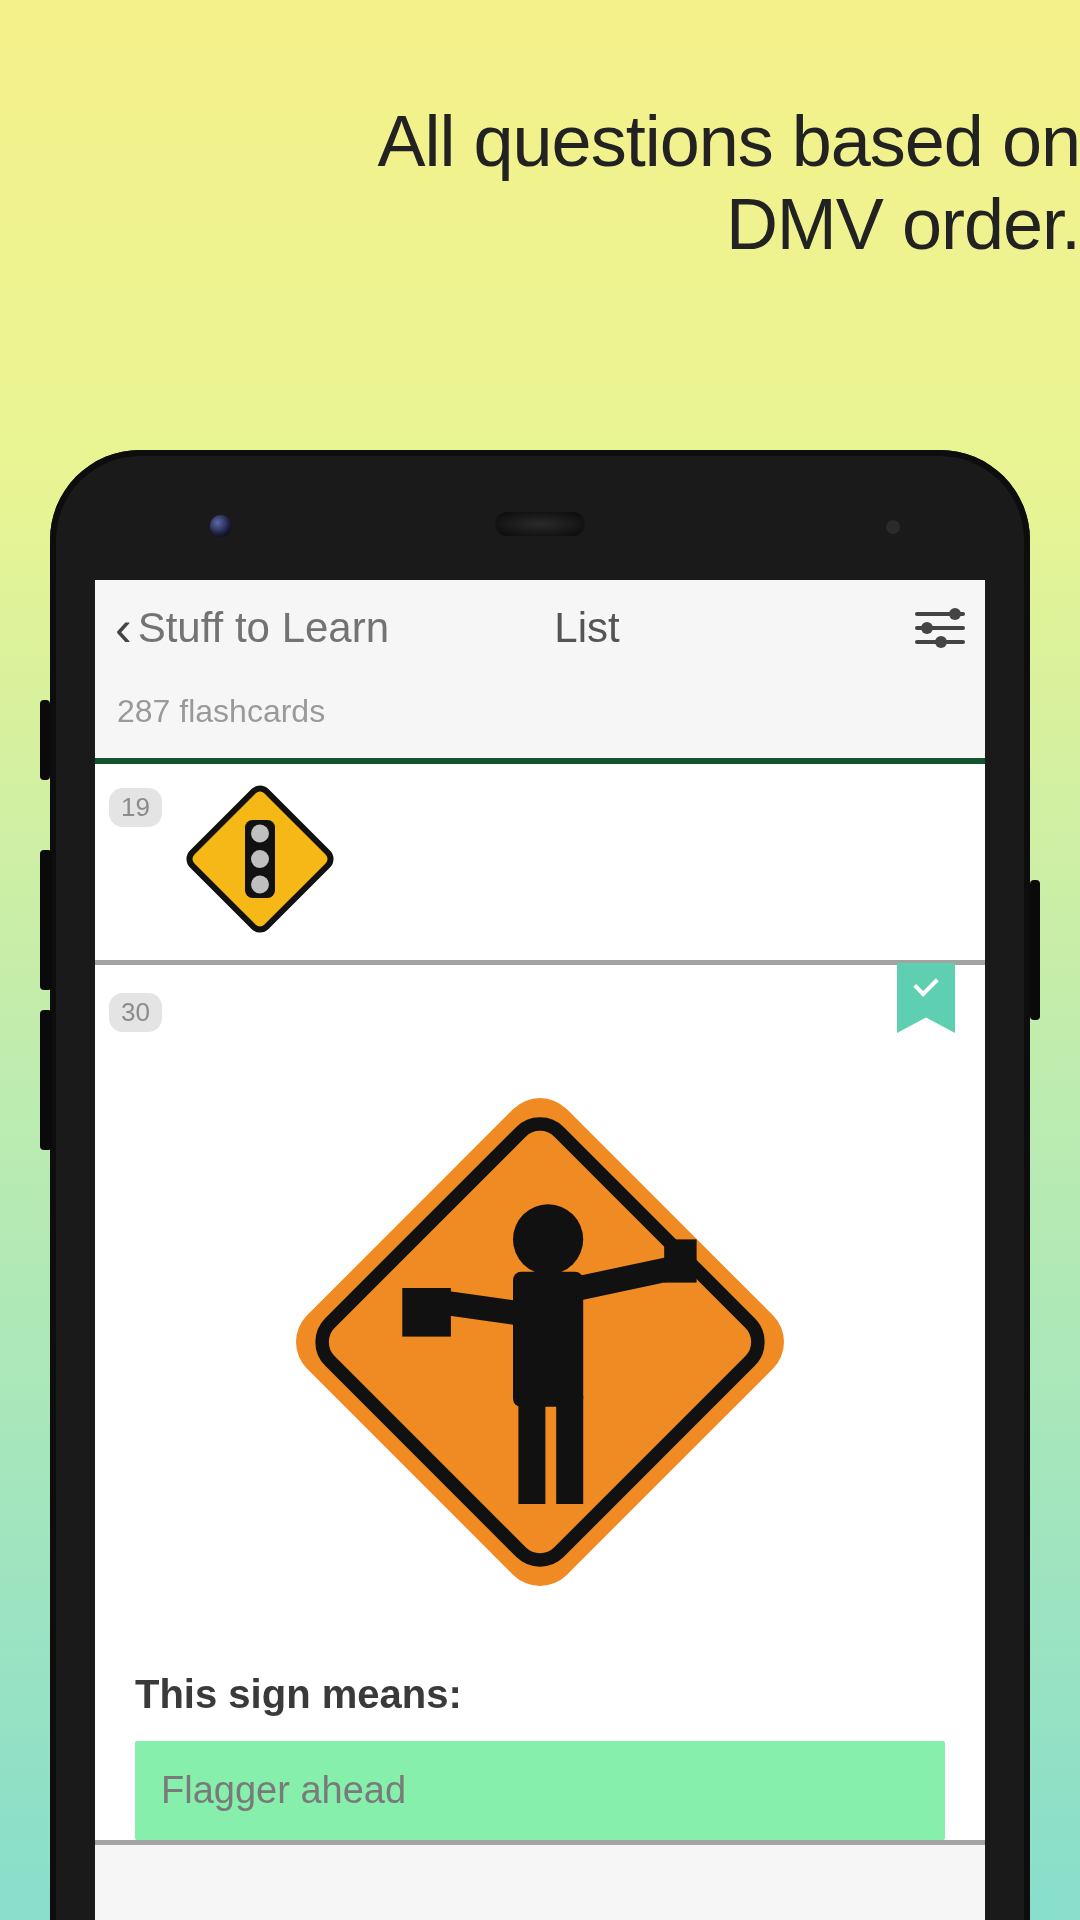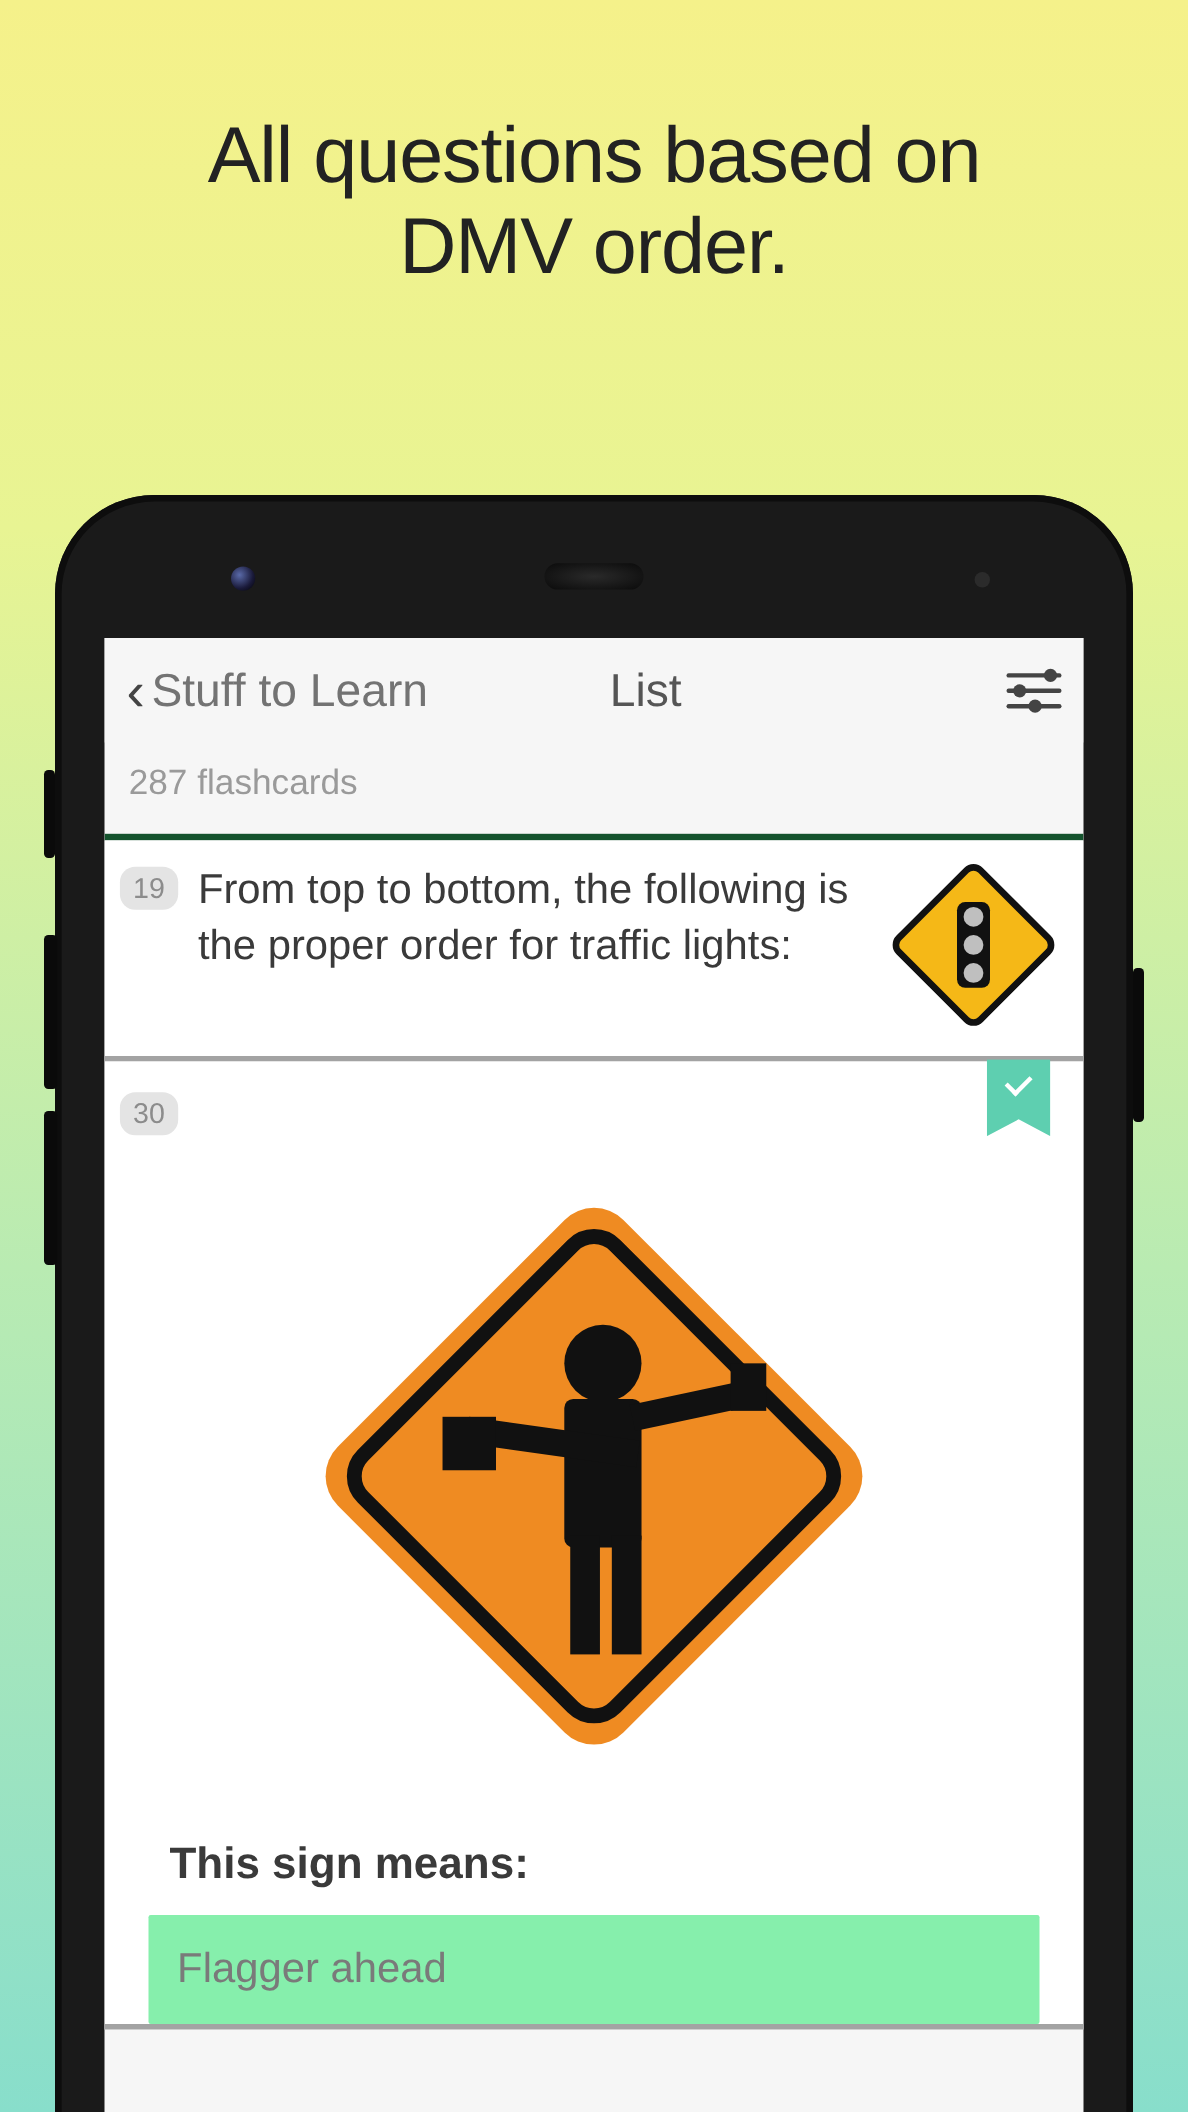--- a/index.html
+++ b/index.html
@@ -2,21 +2,21 @@
 <html><head>
 <meta charset="utf-8">
 <style>
 * { margin: 0; padding: 0; box-sizing: border-box; }
 html, body { width: 1080px; height: 1920px; overflow: hidden; }
 body {
   font-family: -apple-system, "Helvetica Neue", Helvetica, Arial, sans-serif;
   background: linear-gradient(180deg, #f5f18a 0%, #e8f493 25%, #b9ebb2 60%, #88decb 100%);
 }
 .promo-headline {
-  text-align: center;
+  text-align: right;
   padding-top: 100px;
   font-size: 72px;
   font-weight: 300;
   color: #222;
   line-height: 1.15;
   letter-spacing: -1px;
 }
 .phone-frame {
   position: absolute;
   left: 50%;
@@ -91,21 +91,21 @@
 }
 .bookmark::after {
   content: ""; width: 18px; height: 10px;
   border-left: 4px solid #fff; border-bottom: 4px solid #fff;
   transform: rotate(-45deg);
 }
 
 .big-card .card-row { flex-direction: column; padding: 24px 14px 0; }
 .sign-area { width: 100%; display: flex; justify-content: center; padding: 40px 0 60px; }
 
-.prompt { font-size: 40px; font-weight: 700; color: #3a3a3a; padding: 0 59px 24px; }
+.prompt { font-size: 40px; font-weight: 700; color: #3a3a3a; padding: 0 40px 24px; }
 .answer-box {
   margin: 0 40px 0; background: #86efac; padding: 28px 26px;
   font-size: 38px; color: #7a7a7a; border-radius: 2px;
 }
 </style>
 </head>
 <body>
 
 <div class="promo-headline">
   <span>All questions based on</span><br>
@@ -142,21 +142,20 @@
             <div class="knob"></div>
           </div>
       </div>
     </div>
 
     <div class="count-bar">287 flashcards</div>
 
     <div class="card">
       <div class="card-row">
         <div class="num-pill">19</div>
-        <div class="q-text">From top to bottom, the following is the proper order for traffic lights:</div>
         <div class="thumb">
           <svg width="150" height="150" viewBox="0 0 100 100">
             <rect x="50" y="0" width="70" height="70" transform="rotate(45 50 50) translate(0 -35)" fill="none"></rect>
             <g transform="translate(50 50) rotate(45)">
               <rect x="-35" y="-35" width="70" height="70" rx="6" fill="#f5b817" stroke="#111" stroke-width="4"></rect>
             </g>
             <rect x="40" y="24" width="20" height="52" rx="5" fill="#111"></rect>
             <circle cx="50" cy="33" r="6" fill="#bfbfbf"></circle>
             <circle cx="50" cy="50" r="6" fill="#bfbfbf"></circle>
             <circle cx="50" cy="67" r="6" fill="#bfbfbf"></circle>

